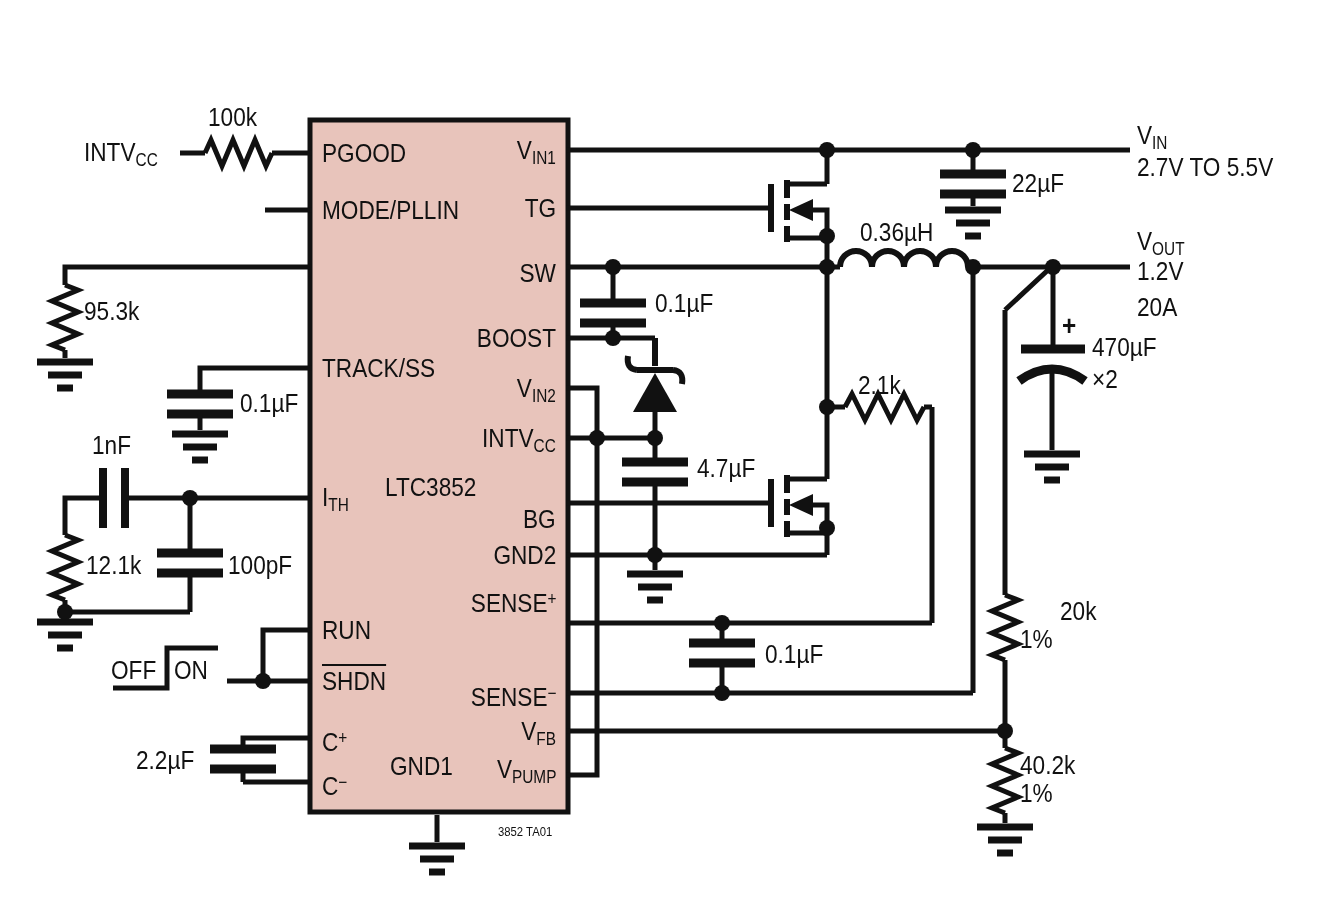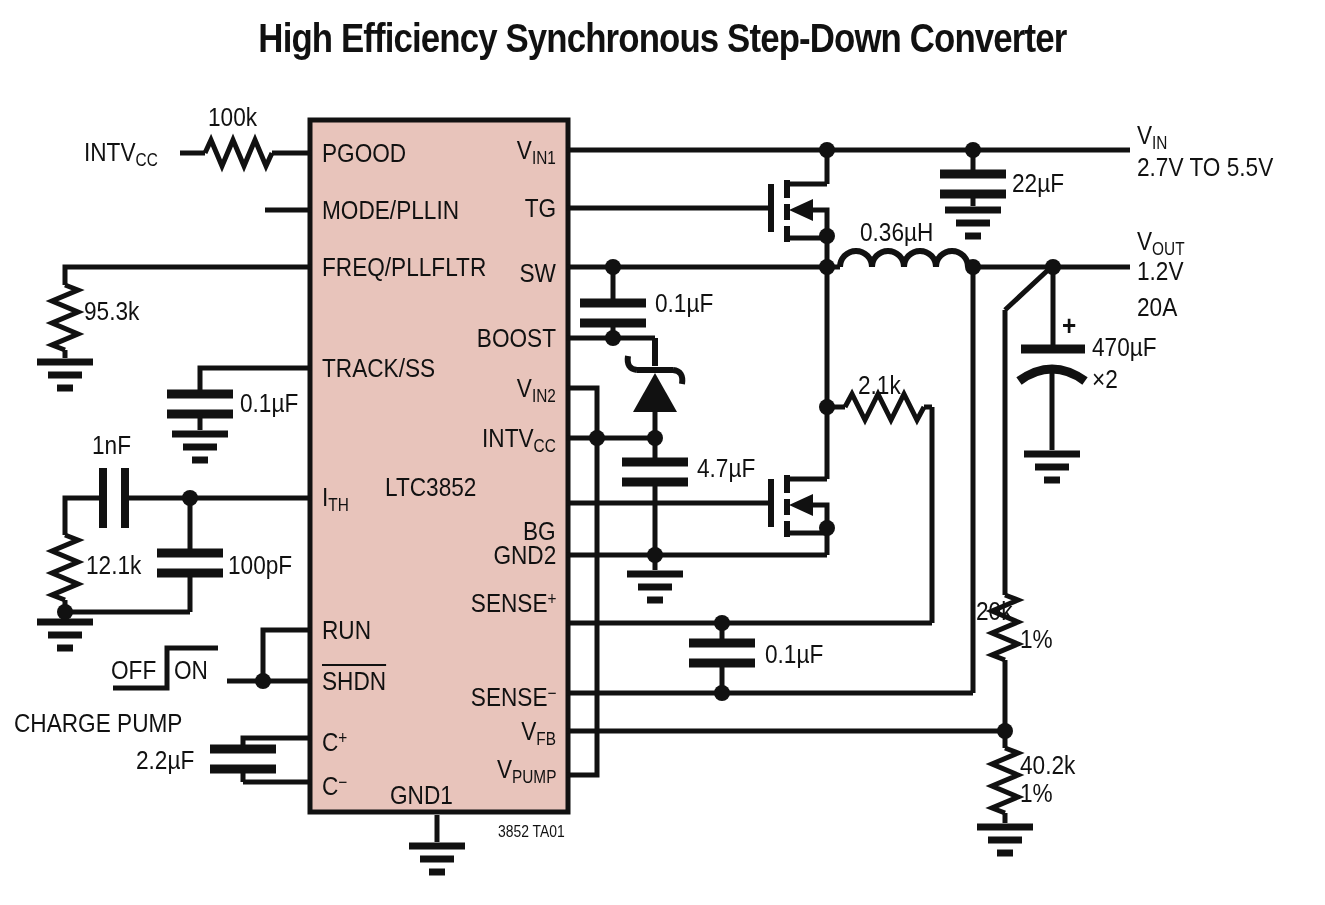--- a/index.html
+++ b/index.html
@@ -9,21 +9,21 @@
   .title{position:absolute;left:0;right:0;top:16px;text-align:center;
          font-size:40px;font-weight:bold;letter-spacing:-1px;}
   .title .cond{transform-origin:50% 50%;}
   .lbl{position:absolute;font-size:26px;line-height:26px;white-space:nowrap;}
   .lblr{position:absolute;font-size:26px;line-height:26px;white-space:nowrap;text-align:right;}
   .cond{display:inline-block;transform:scaleX(0.87);transform-origin:0 50%;}
   .lblr .cond{transform-origin:100% 50%;}
   .lbl sub,.lblr sub{font-size:0.68em;vertical-align:-0.28em;}
   .lbl sup,.lblr sup{font-size:0.68em;vertical-align:0.38em;}
   .ovl{text-decoration:overline;}
-  .small{font-size:16px;line-height:15px;}
+  .small{font-size:13px;line-height:15px;}
   .plus{font-size:28px;font-weight:bold;}
 </style>
 </head>
 <body>
 
 <div class="canvas">
 
   <svg class="schem" viewBox="0 0 1325 905" fill="none" stroke="#111" stroke-width="5">
     <defs>
       <g id="gnd" stroke="#111" stroke-width="7">
@@ -190,72 +190,69 @@
       <circle cx="655" cy="555" r="8"></circle>
       <circle cx="722" cy="623" r="8"></circle>
       <circle cx="722" cy="693" r="8"></circle>
       <circle cx="1005" cy="731" r="8"></circle>
       <circle cx="190" cy="498" r="8"></circle>
       <circle cx="65" cy="612" r="8"></circle>
       <circle cx="263" cy="681" r="8"></circle>
     </g>
   </svg>
 
-  <div class="title"><span class="cond">High Efficiency Synchronous Step-Down Converter</span></div>
 
   <div class="lbl" style="left:385px;top:474px"><span class="cond">LTC3852</span></div>
-  <div class="lbl" style="left:390px;top:782px"><span class="cond">GND1</span></div>
+  <div class="lbl" style="left:390px;top:753px"><span class="cond">GND1</span></div>
 
   <div class="lbl" style="left:322px;top:140px"><span class="cond">PGOOD</span></div>
   <div class="lbl" style="left:322px;top:197px"><span class="cond">MODE/PLLIN</span></div>
-  <div class="lbl" style="left:322px;top:254px"><span class="cond">FREQ/PLLFLTR</span></div>
   <div class="lbl" style="left:322px;top:355px"><span class="cond">TRACK/SS</span></div>
   <div class="lbl" style="left:322px;top:484px"><span class="cond"><span>I</span><sub>TH</sub></span></div>
   <div class="lbl" style="left:322px;top:617px"><span class="cond">RUN</span></div>
   <div class="lbl" style="left:322px;top:668px"><span class="cond ovl">SHDN</span></div>
   <div class="lbl" style="left:322px;top:725px"><span class="cond"><span>C</span><sup>+</sup></span></div>
   <div class="lbl" style="left:322px;top:769px"><span class="cond"><span>C</span><sup>−</sup></span></div>
 
   <div class="lblr" style="right:769px;top:137px"><span class="cond"><span>V</span><sub>IN1</sub></span></div>
   <div class="lblr" style="right:769px;top:195px"><span class="cond">TG</span></div>
   <div class="lblr" style="right:769px;top:260px"><span class="cond">SW</span></div>
   <div class="lblr" style="right:769px;top:325px"><span class="cond">BOOST</span></div>
   <div class="lblr" style="right:769px;top:375px"><span class="cond"><span>V</span><sub>IN2</sub></span></div>
   <div class="lblr" style="right:769px;top:425px"><span class="cond"><span>INTV</span><sub>CC</sub></span></div>
-  <div class="lblr" style="right:769px;top:518px"><span class="cond">BG</span></div>
+  <div class="lblr" style="right:769px;top:506px"><span class="cond">BG</span></div>
   <div class="lblr" style="right:769px;top:542px"><span class="cond">GND2</span></div>
   <div class="lblr" style="right:769px;top:586px"><span class="cond"><span>SENSE</span><sup>+</sup></span></div>
   <div class="lblr" style="right:769px;top:680px"><span class="cond"><span>SENSE</span><sup>−</sup></span></div>
   <div class="lblr" style="right:769px;top:718px"><span class="cond"><span>V</span><sub>FB</sub></span></div>
   <div class="lblr" style="right:769px;top:756px"><span class="cond"><span>V</span><sub>PUMP</sub></span></div>
 
   <div class="lbl" style="left:84px;top:139px"><span class="cond"><span>INTV</span><sub>CC</sub></span></div>
   <div class="lbl" style="left:208px;top:104px"><span class="cond">100k</span></div>
   <div class="lbl" style="left:84px;top:298px"><span class="cond">95.3k</span></div>
   <div class="lbl" style="left:240px;top:390px"><span class="cond">0.1µF</span></div>
   <div class="lbl" style="left:92px;top:432px"><span class="cond">1nF</span></div>
   <div class="lbl" style="left:86px;top:552px"><span class="cond">12.1k</span></div>
   <div class="lbl" style="left:228px;top:552px"><span class="cond">100pF</span></div>
   <div class="lbl" style="left:111px;top:657px"><span class="cond">OFF</span></div>
   <div class="lbl" style="left:174px;top:657px"><span class="cond">ON</span></div>
-  <div class="lbl" style="left:14px;top:710px"><span class="cond">CHARGE PUMP</span></div>
   <div class="lbl" style="left:136px;top:747px"><span class="cond">2.2µF</span></div>
   <div class="lbl" style="left:1012px;top:170px"><span class="cond">22µF</span></div>
   <div class="lbl" style="left:1137px;top:122px"><span class="cond"><span>V</span><sub>IN</sub></span></div>
   <div class="lbl" style="left:1137px;top:154px"><span class="cond">2.7V TO 5.5V</span></div>
   <div class="lbl" style="left:860px;top:219px"><span class="cond">0.36µH</span></div>
   <div class="lbl" style="left:655px;top:290px"><span class="cond">0.1µF</span></div>
   <div class="lbl" style="left:697px;top:455px"><span class="cond">4.7µF</span></div>
   <div class="lbl" style="left:858px;top:372px"><span class="cond">2.1k</span></div>
   <div class="lbl" style="left:765px;top:641px"><span class="cond">0.1µF</span></div>
   <div class="lbl" style="left:1137px;top:228px"><span class="cond"><span>V</span><sub>OUT</sub></span></div>
   <div class="lbl" style="left:1137px;top:258px"><span class="cond">1.2V</span></div>
   <div class="lbl" style="left:1137px;top:294px"><span class="cond">20A</span></div>
   <div class="lbl plus" style="left:1062px;top:313px"><span class="cond">+</span></div>
   <div class="lbl" style="left:1092px;top:334px"><span class="cond">470µF</span></div>
   <div class="lbl" style="left:1092px;top:366px"><span class="cond">×2</span></div>
-  <div class="lbl" style="left:976px;top:598px"><span class="cond">20k</span></div>
+  <div class="lbl" style="left:1060px;top:598px"><span class="cond">20k</span></div>
   <div class="lbl" style="left:1020px;top:626px"><span class="cond">1%</span></div>
   <div class="lbl" style="left:1020px;top:752px"><span class="cond">40.2k</span></div>
   <div class="lbl" style="left:1020px;top:780px"><span class="cond">1%</span></div>
   <div class="lbl small" style="left:498px;top:824px"><span class="cond">3852 TA01</span></div>
 
 </div>
 
 </body></html>

